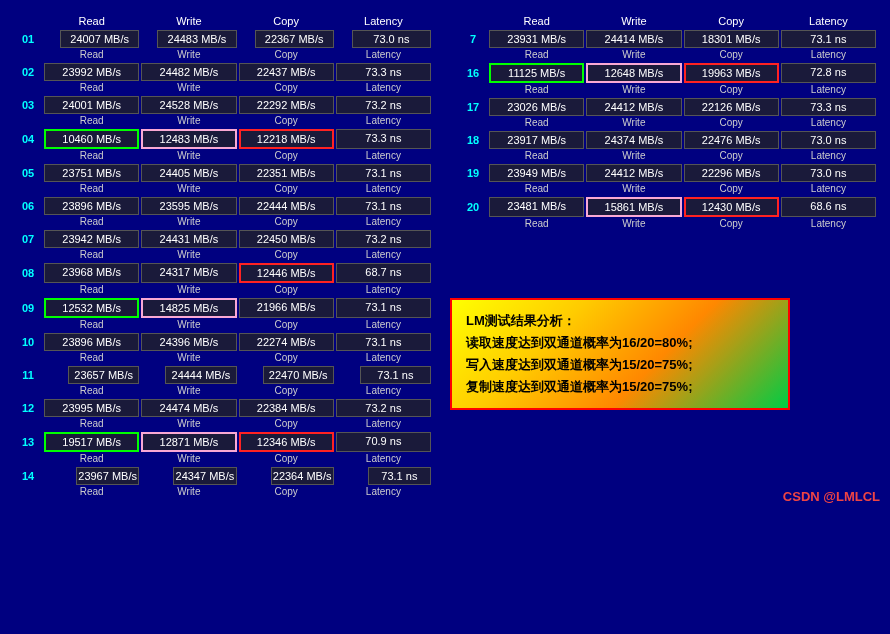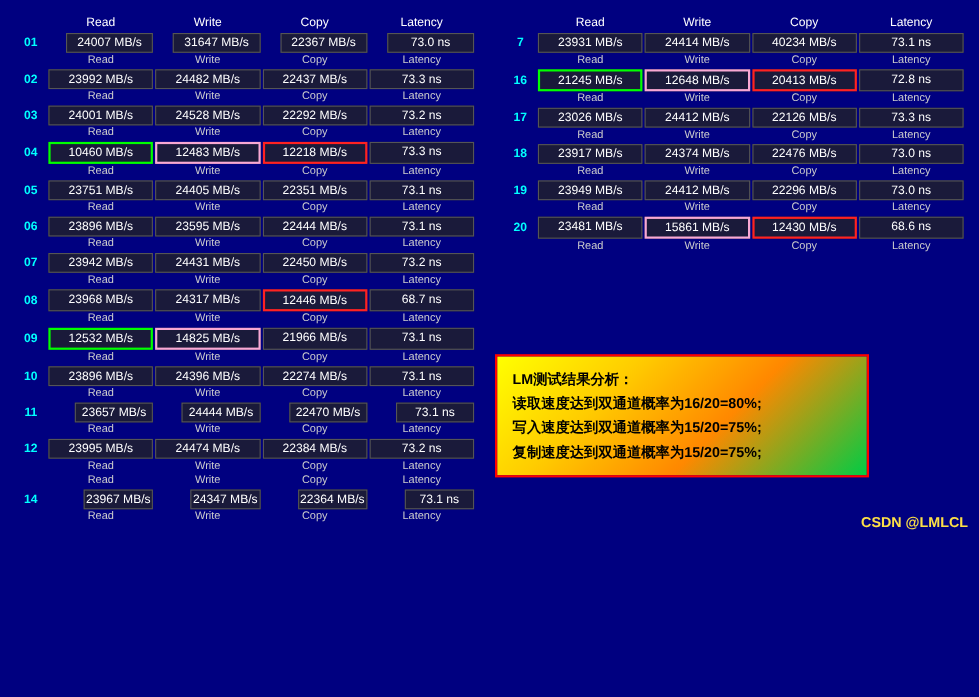--- a/index.html
+++ b/index.html
@@ -53,39 +53,39 @@
       border: 2px solid #f9a8d4;
       background: #1a1a3a;
     }
     .val-cell.red-border {
       border: 2px solid #ff2222;
       background: #1a1a3a;
     }
     .analysis-box {
       position: absolute;
       left: 450px;
-      top: 322px;
+      top: 298px;
       width: 340px;
       background: linear-gradient(135deg, #ffff00 0%, #ffcc00 30%, #ff8800 60%, #00cc44 100%);
       border: 2px solid #ff0000;
       padding: 10px 14px;
       color: #000000;
       font-size: 13px;
       font-weight: bold;
       z-index: 10;
     }
     .analysis-box p {
       line-height: 1.7;
       font-size: 13px;
     }
     .csdn-label {
       position: absolute;
       bottom: 8px;
       right: 10px;
-      color: #fde047;
+      color: #ef4444;
       font-size: 13px;
       font-weight: bold;
     }
   </style>
 </head>
 <body>
 
 <div class="container" style="position:relative;">
 
   <div class="panel">
@@ -96,21 +96,21 @@
       <div>Write</div>
       <div>Copy</div>
       <div>Latency</div>
     </div>
 
     <div id="left-rows">
         <div style="margin-bottom: 2px;">
           <div style="display: grid; grid-template-columns: 30px 1fr 1fr 1fr 1fr; gap: 16px;">
             <div class="row-num">01</div>
             <div class="val-cell">24007 MB/s</div>
-            <div class="val-cell">31647 MB/s</div>
+            <div class="val-cell">24483 MB/s</div>
             <div class="val-cell">22367 MB/s</div>
             <div class="val-cell">73.0 ns</div>
           </div>
           <div style="display: grid; grid-template-columns: 30px 1fr 1fr 1fr 1fr; font-size: 10px; color: rgb(204, 204, 204); text-align: center;">
             <div></div>
             <div>Read</div>
             <div>Write</div>
             <div>Copy</div>
             <div>Latency</div>
           </div>
@@ -285,20 +285,27 @@
           </div>
           <div style="display: grid; grid-template-columns: 30px 1fr 1fr 1fr 1fr; font-size: 10px; color: rgb(204, 204, 204); text-align: center;">
             <div></div>
             <div>Read</div>
             <div>Write</div>
             <div>Copy</div>
             <div>Latency</div>
           </div>
         </div>
         <div style="margin-bottom: 2px;">
+          <div style="display: grid; grid-template-columns: 30px 1fr 1fr 1fr 1fr;">
+            <div class="row-num">13</div>
+            <div class="val-cell green-border">19517 MB/s</div>
+            <div class="val-cell orange-border">12871 MB/s</div>
+            <div class="val-cell red-border">12346 MB/s</div>
+            <div class="val-cell">70.9 ns</div>
+          </div>
           <div style="display: grid; grid-template-columns: 30px 1fr 1fr 1fr 1fr; font-size: 10px; color: rgb(204, 204, 204); text-align: center;">
             <div></div>
             <div>Read</div>
             <div>Write</div>
             <div>Copy</div>
             <div>Latency</div>
           </div>
         </div>
         <div style="margin-bottom: 2px;">
           <div style="display: grid; grid-template-columns: 30px 1fr 1fr 1fr 1fr; gap: 32px;">
@@ -328,37 +335,37 @@
       <div>Copy</div>
       <div>Latency</div>
     </div>
 
     <div id="right-rows">
         <div style="margin-bottom: 2px;">
           <div style="display: grid; grid-template-columns: 30px 1fr 1fr 1fr 1fr;">
             <div class="row-num">7</div>
             <div class="val-cell">23931 MB/s</div>
             <div class="val-cell">24414 MB/s</div>
-            <div class="val-cell">40234 MB/s</div>
+            <div class="val-cell">18301 MB/s</div>
             <div class="val-cell">73.1 ns</div>
           </div>
           <div style="display: grid; grid-template-columns: 30px 1fr 1fr 1fr 1fr; font-size: 10px; color: rgb(204, 204, 204); text-align: center;">
             <div></div>
             <div>Read</div>
             <div>Write</div>
             <div>Copy</div>
             <div>Latency</div>
           </div>
         </div>
         <div style="margin-bottom: 2px;">
           <div style="display: grid; grid-template-columns: 30px 1fr 1fr 1fr 1fr;">
             <div class="row-num">16</div>
-            <div class="val-cell green-border">21245 MB/s</div>
+            <div class="val-cell green-border">11125 MB/s</div>
             <div class="val-cell orange-border">12648 MB/s</div>
-            <div class="val-cell red-border">20413 MB/s</div>
+            <div class="val-cell red-border">19963 MB/s</div>
             <div class="val-cell">72.8 ns</div>
           </div>
           <div style="display: grid; grid-template-columns: 30px 1fr 1fr 1fr 1fr; font-size: 10px; color: rgb(204, 204, 204); text-align: center;">
             <div></div>
             <div>Read</div>
             <div>Write</div>
             <div>Copy</div>
             <div>Latency</div>
           </div>
         </div>

